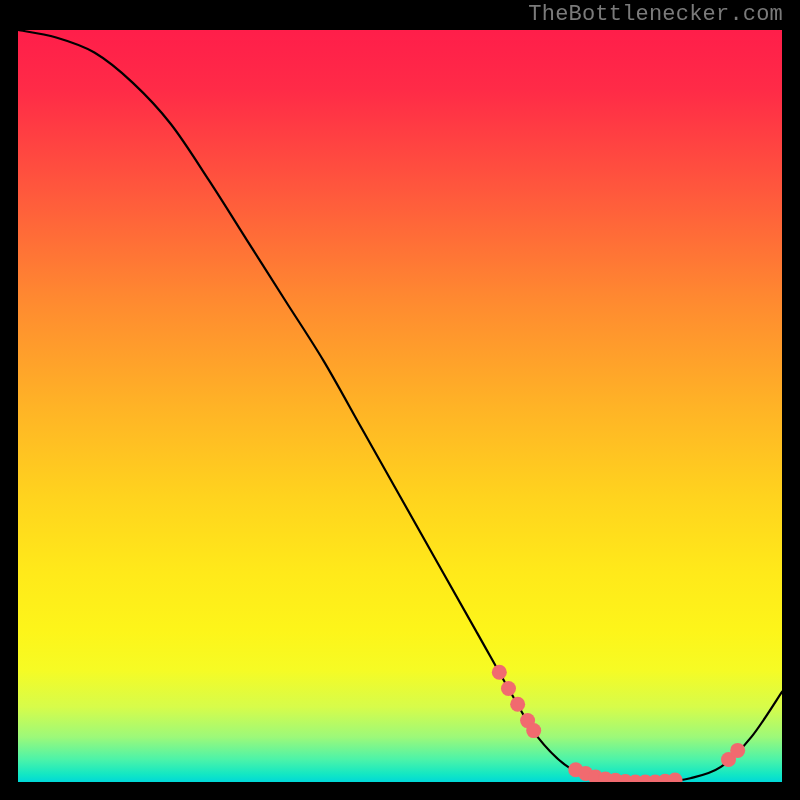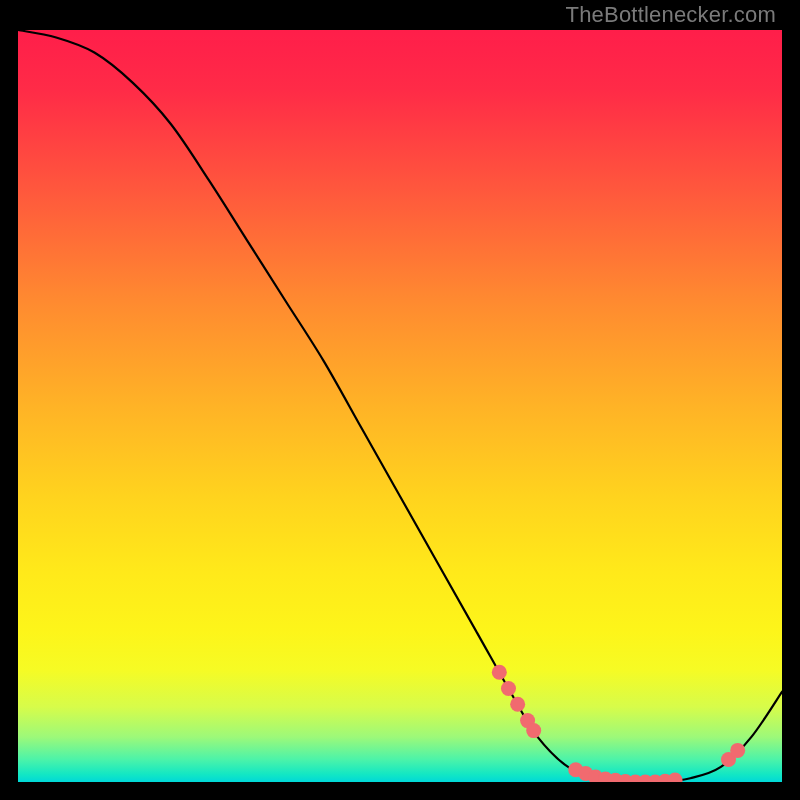--- a/index.html
+++ b/index.html
@@ -6,22 +6,22 @@
   html, body { width: 800px; height: 800px; background: #000; overflow: hidden; }
   .container {
     width: 800px;
     height: 800px;
     position: relative;
     background: #000;
   }
   .attribution {
     position: absolute;
     top: 2px;
-    right: 24px;
-    font-family: Liberation Sans, sans-serif;
+    right: 17px;
+    font-family: Liberation Mono, monospace;
     font-size: 22px;
     color: #7a7a7a;
     font-weight: 400;
     letter-spacing: 0.2px;
   }
   .plot-frame {
     position: absolute;
     top: 30px;
     left: 18px;
     width: 764px;

